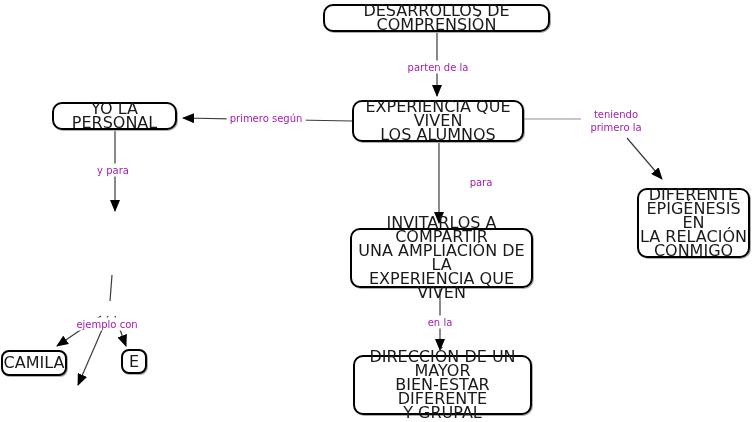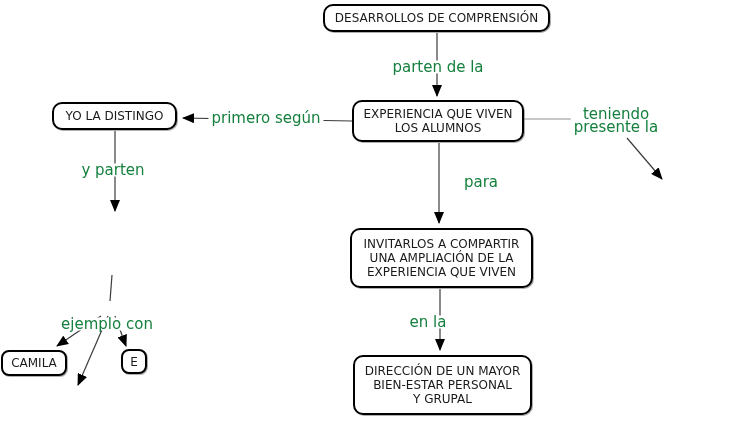--- a/index.html
+++ b/index.html
@@ -26,36 +26,36 @@
   .node {
     position: absolute;
     box-sizing: border-box;
     background: #ffffff;
     border: 2px solid #000000;
     box-shadow: 1px 1px 0 rgba(110,110,110,0.55);
     display: flex;
     align-items: center;
     justify-content: center;
     text-align: center;
-    font-size: 12px;
+    font-size: 16px;
     line-height: 14px;
     color: #1a1a1a;
     white-space: pre-line;
     z-index: 2;
   }
   .r10 { border-radius: 10px; }
   .r8  { border-radius: 8px; }
   .link-label {
     position: absolute;
     transform: translate(-50%, -50%);
     background: #ffffff;
     padding: 0 3px;
-    font-size: 15px;
+    font-size: 10px;
     line-height: 13px;
-    color: #15803d;
+    color: #a21caf;
     text-align: center;
     white-space: pre-line;
     z-index: 3;
   }
 </style>
 </head>
 <body>
 
 <div id="canvas">
 
@@ -87,45 +87,49 @@
     <line x1="524" y1="119" x2="581" y2="119" stroke="#8f8f8f" stroke-width="1.2"></line>
 
     <line x1="627" y1="138" x2="662" y2="179" stroke="#3b3b3b" stroke-width="1.2" marker-end="url(#arrow)"></line>
   </svg>
 
   <div class="node r10" style="left:323px; top:4px; width:227px; height:28px;">DESARROLLOS DE COMPRENSIÓN</div>
 
   <div class="node r10" style="left:352px; top:100px; width:172px; height:42px;">EXPERIENCIA QUE VIVEN
 LOS ALUMNOS</div>
 
-  <div class="node r10" style="left:52px; top:102px; width:125px; height:28px;">YO LA DISTINGO</div>
+  <div class="node r10" style="left:52px; top:102px; width:125px; height:28px;">YO LA PERSONAL</div>
 
 
   <div class="node r8" style="left:1px; top:350px; width:66px; height:26px;">CAMILA</div>
 
   <div class="node r8" style="left:121px; top:349px; width:26px; height:25px;">E</div>
 
 
   <div class="node r10" style="left:350px; top:228px; width:183px; height:60px;">INVITARLOS A COMPARTIR
 UNA AMPLIACIÓN DE LA
 EXPERIENCIA QUE VIVEN</div>
 
   <div class="node r10" style="left:353px; top:355px; width:179px; height:60px;">DIRECCIÓN DE UN MAYOR
-BIEN-ESTAR PERSONAL
+BIEN-ESTAR DIFERENTE
 Y GRUPAL</div>
 
+  <div class="node r10" style="left:637px; top:188px; width:113px; height:70px;">DIFERENTE
+EPIGÉNESIS EN
+LA RELACIÓN
+CONMIGO</div>
 
   <div class="link-label" style="left:438px; top:67px;">parten de la</div>
 
   <div class="link-label" style="left:266px; top:118px;">primero según</div>
 
-  <div class="link-label" style="left:113px; top:170px;">y parten</div>
+  <div class="link-label" style="left:113px; top:170px;">y para</div>
 
   <div class="link-label" style="left:107px; top:324px;">ejemplo con</div>
 
   <div class="link-label" style="left:437px; top:182px;margin-left:44px;">para</div>
 
-  <div class="link-label" style="left:428px; top:322px;">en la</div>
+  <div class="link-label" style="left:440px; top:322px;">en la</div>
 
   <div class="link-label" style="left:616px; top:121px;">teniendo
-presente la</div>
+primero la</div>
 
 </div>
 
 </body></html>

